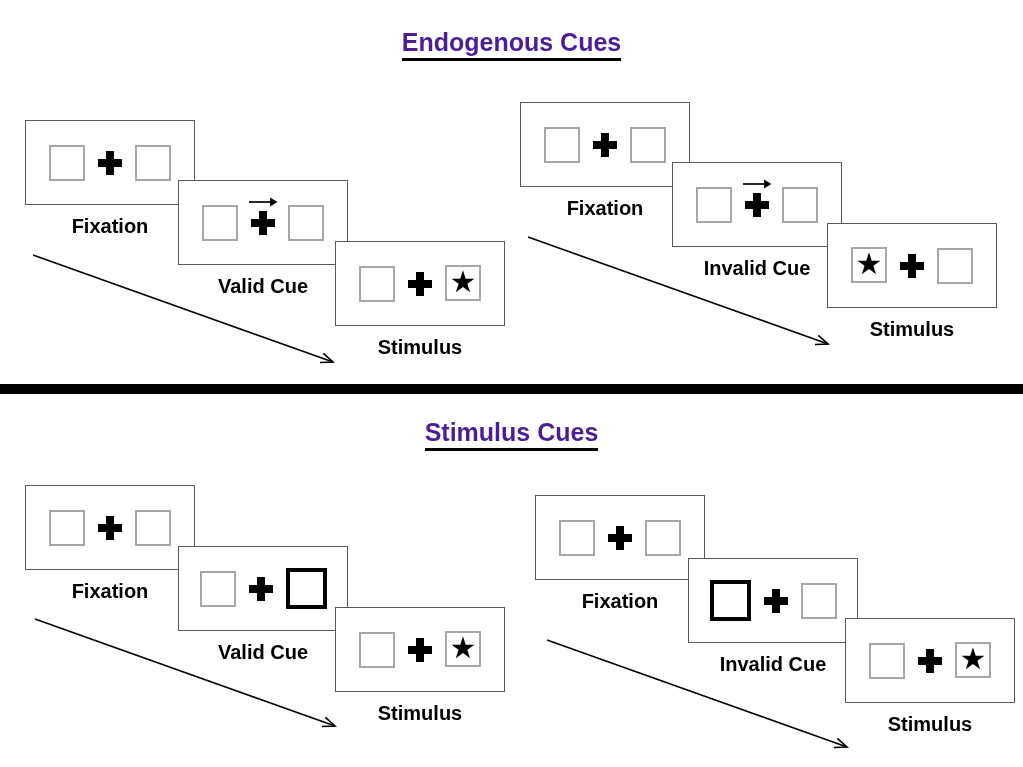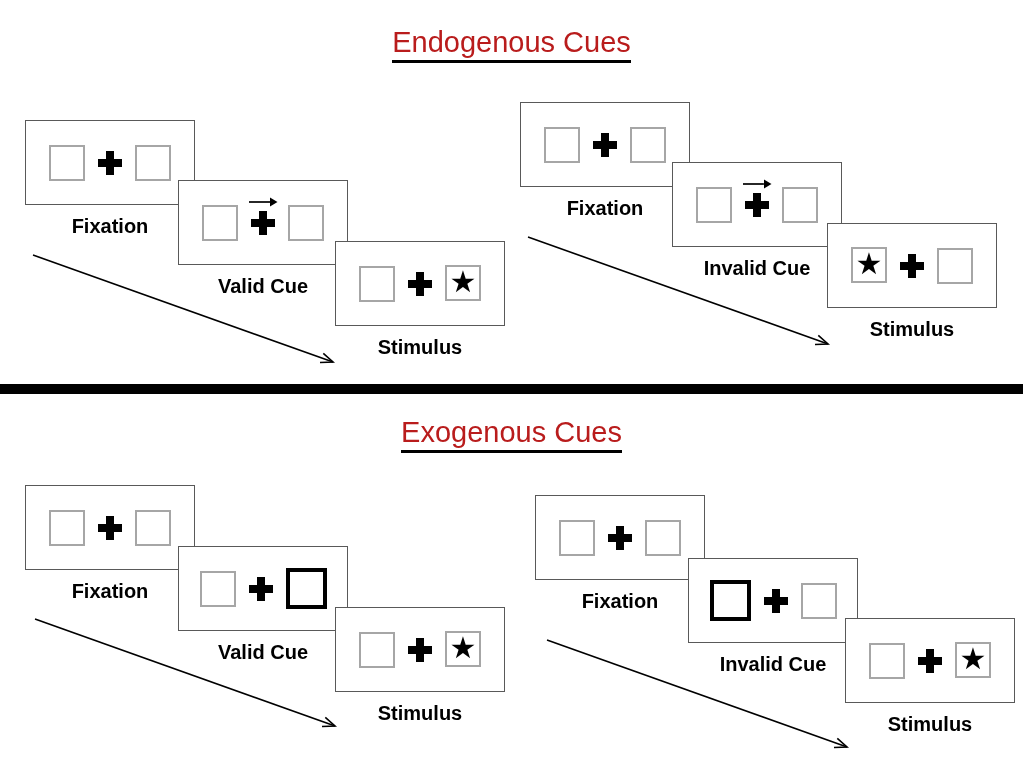--- a/index.html
+++ b/index.html
@@ -2,21 +2,21 @@
 <html><head>
 <meta charset="utf-8">
 <style>
   html,body{margin:0;padding:0;}
   body{
     width:1023px;height:767px;position:relative;background:#ffffff;
     font-family:"Liberation Sans",sans-serif;color:#000;overflow:hidden;
   }
   .section-title{
     position:absolute;left:0;width:1023px;text-align:center;
-    font-weight:normal;font-size:29px;line-height:32px;color:#b91c1c;
+    font-weight:bold;font-size:25px;line-height:32px;color:#4c1d95;
   }
   .section-title span{
     border-bottom:3px solid #000;padding-bottom:2px;
   }
   .divider{
     position:absolute;left:0;top:384px;width:1023px;height:10px;background:#000;
   }
   .panel{
     position:absolute;width:170px;height:85px;background:#fff;
     border:1.5px solid #595959;box-sizing:border-box;
@@ -112,21 +112,21 @@
 <div class="panel-label" style="left:520px;top:198px">Fixation</div>
 <div class="panel-label" style="left:672px;top:258px">Invalid Cue</div>
 <div class="panel-label" style="left:827px;top:319px">Stimulus</div>
 <svg class="arrow-svg" style="left:523px;top:232px" width="315" height="125">
   <line x1="5" y1="5" x2="305" y2="112" stroke="#000" stroke-width="1.6"></line>
   <polyline points="292,112.5 305,112 295.3,103.4" fill="none" stroke="#000" stroke-width="1.6"></polyline>
 </svg>
 
 <div class="divider"></div>
 
-<div class="section-title" style="top:416px"><span>Exogenous Cues</span></div>
+<div class="section-title" style="top:416px"><span>Stimulus Cues</span></div>
 
 <div class="panel" style="left:25px;top:485px">
     <div class="box plain"></div>
     <div class="center">
       <div class="plus"></div>
     </div>
     <div class="box plain"></div>
   </div>
 <div class="panel" style="left:178px;top:546px">
     <div class="box plain"></div>

